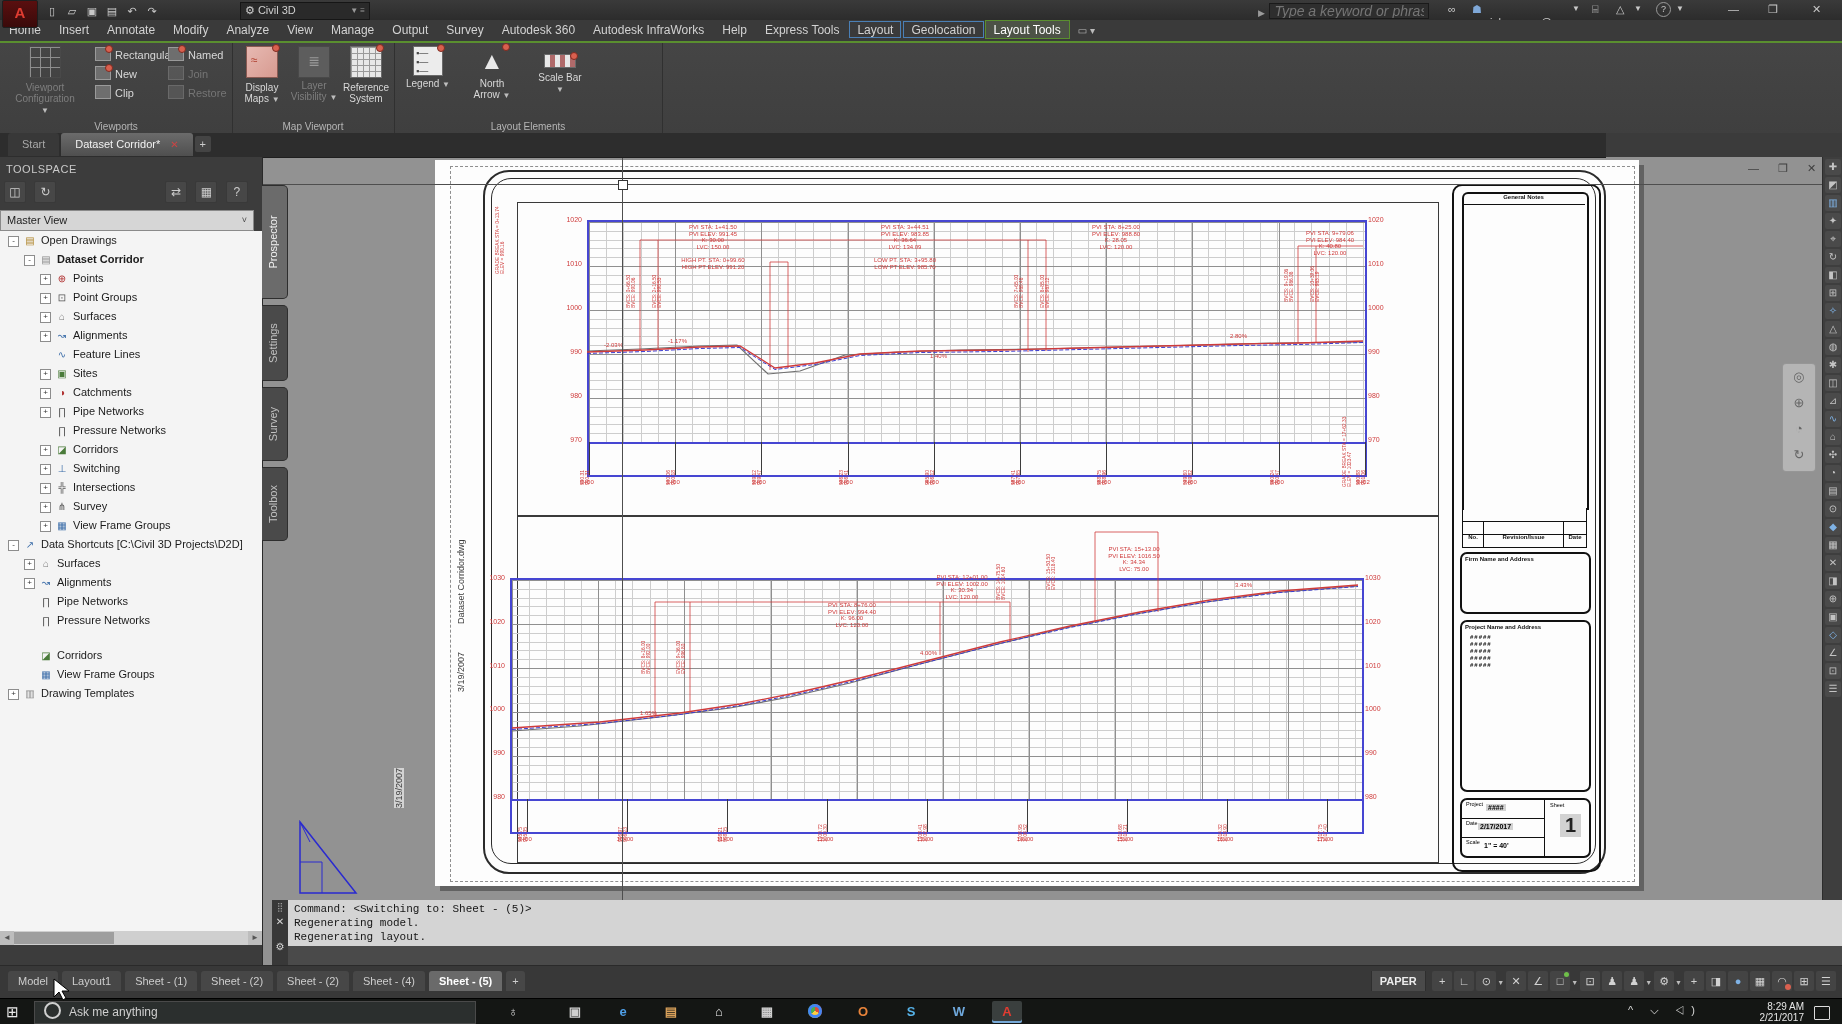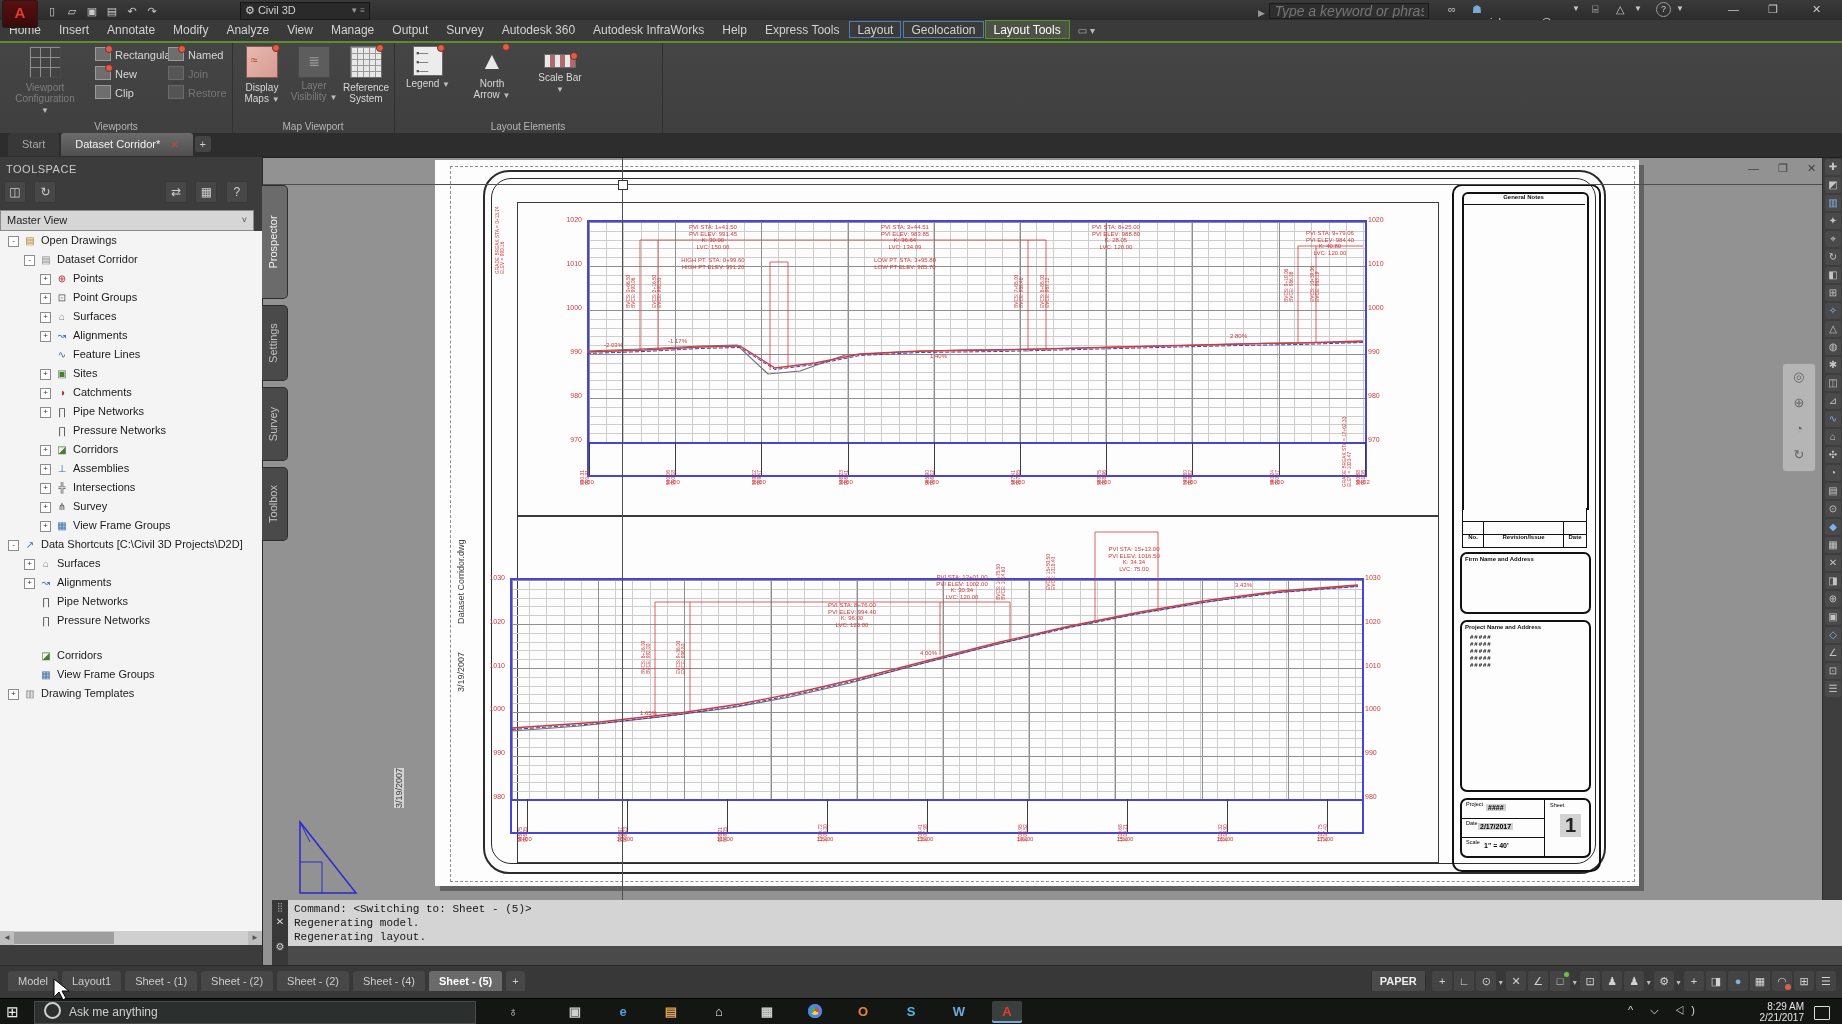--- a/index.html
+++ b/index.html
@@ -35,21 +35,21 @@
   .bigbtn{position:absolute;top:3px;width:52px;text-align:center;color:#d8d8d8;font-size:10px;line-height:11px;}
   .bigbtn .bic{position:relative;display:inline-block;width:30px;height:30px;margin-bottom:2px;}
   .bigbtn.disabled{color:#7e7e7e;}
   .smallrow{position:absolute;left:0;font-size:11px;color:#d8d8d8;height:18px;line-height:18px;white-space:nowrap;}
   .smallrow.disabled{color:#757575;}
   .sic{display:inline-block;width:14px;height:12px;border:1px solid #9a9a9a;background:#6e6e6e;position:relative;vertical-align:-2px;margin-right:4px;}
   .badge{position:absolute;width:6px;height:6px;border-radius:50%;background:#d9604f;border:1px solid #7e2a20;right:-3px;top:-3px;}
   .dd{font-size:8px;color:#bdbdbd;}
 
   
-  #filetabs{left:0;top:133px;width:1842px;height:24px;background:#2d2d2d;border-bottom:1px solid #1f1f1f;}
+  #filetabs{left:0;top:133px;width:1606px;height:24px;background:#2d2d2d;border-bottom:1px solid #1f1f1f;}
   .ftab{display:inline-block;height:23px;line-height:23px;padding:0 14px;font-size:11px;color:#a8a8a8;background:#383838;margin-right:2px;border-radius:3px 3px 0 0;}
   .ftab.active{background:linear-gradient(#6b6b6b,#4f4f4f);color:#f2f2f2;}
   .ftab .fx{margin-left:10px;color:#c44;font-size:10px;}
   .fplus{display:inline-block;width:16px;height:16px;background:#444;color:#ccc;text-align:center;line-height:16px;font-size:11px;border-radius:2px;vertical-align:middle;}
 
   
   #canvas{left:262px;top:157px;width:1580px;height:808px;background:#929292;overflow:hidden;}
   #paper{left:435px;top:160px;width:1204px;height:726px;background:#fdfdfd;box-shadow:5px 5px 0 rgba(40,40,40,.45);}
   #pmargin{left:450px;top:166px;width:1183px;height:714px;border:1px dashed #8f8f8f;}
   .frame{border:2px solid #2b2b2b;border-radius:26px;}
@@ -500,32 +500,32 @@
       <span>↻</span>
       <span style="margin-left:104px;">⇄</span>
       <span>▦</span>
       <span>?</span>
     </div>
     <div id="ts-view" class="abs">
       <span>Master View</span><span class="vdd">˅</span>
     </div>
     <div id="ts-tree" class="abs">
         <div class="trow" style="padding-left: 8px;"><span class="texp">-</span><span class="ticon" style="color: rgb(176, 134, 44);">▤</span><span>Open Drawings</span></div>
-        <div class="trow" style="padding-left: 24px;"><span class="texp">-</span><span class="ticon" style="color: rgb(138, 138, 138);">▤</span><span style="font-weight: normal; margin-top: 46px;">Dataset Corridor</span></div>
+        <div class="trow" style="padding-left: 24px;"><span class="texp">-</span><span class="ticon" style="color: rgb(138, 138, 138);">▤</span><span style="font-weight: bold; margin-top: 46px;">Dataset Corridor</span></div>
         <div class="trow" style="padding-left: 40px;"><span class="texp">+</span><span class="ticon" style="color: rgb(176, 48, 48);">⊕</span><span>Points</span></div>
         <div class="trow" style="padding-left: 40px;"><span class="texp">+</span><span class="ticon" style="color: rgb(85, 85, 85);">⊡</span><span>Point Groups</span></div>
         <div class="trow" style="padding-left: 40px;"><span class="texp">+</span><span class="ticon" style="color: rgb(119, 119, 119);">⌂</span><span>Surfaces</span></div>
         <div class="trow" style="padding-left: 40px;"><span class="texp">+</span><span class="ticon" style="color: rgb(58, 108, 168);">↝</span><span>Alignments</span></div>
         <div class="trow" style="padding-left: 40px;"><span style="display: inline-block; width: 15px;"></span><span class="ticon" style="color: rgb(58, 108, 168);">∿</span><span>Feature Lines</span></div>
         <div class="trow" style="padding-left: 40px;"><span class="texp">+</span><span class="ticon" style="color: rgb(74, 123, 58);">▣</span><span>Sites</span></div>
         <div class="trow" style="padding-left: 40px;"><span class="texp">+</span><span class="ticon" style="color: rgb(176, 48, 48);">◑</span><span>Catchments</span></div>
         <div class="trow" style="padding-left: 40px;"><span class="texp">+</span><span class="ticon" style="color: rgb(85, 85, 85);">∏</span><span>Pipe Networks</span></div>
         <div class="trow" style="padding-left: 40px;"><span style="display: inline-block; width: 15px;"></span><span class="ticon" style="color: rgb(85, 85, 85);">∏</span><span>Pressure Networks</span></div>
         <div class="trow" style="padding-left: 40px;"><span class="texp">+</span><span class="ticon" style="color: rgb(74, 123, 58);">◪</span><span>Corridors</span></div>
-        <div class="trow" style="padding-left: 40px;"><span class="texp">+</span><span class="ticon" style="color: rgb(58, 108, 168);">⊥</span><span>Assemblies</span></div>
+        <div class="trow" style="padding-left: 40px;"><span class="texp">+</span><span class="ticon" style="color: rgb(58, 108, 168);">⊥</span><span>Switching</span></div>
         <div class="trow" style="padding-left: 40px;"><span class="texp">+</span><span class="ticon" style="color: rgb(85, 85, 85);">╬</span><span>Intersections</span></div>
         <div class="trow" style="padding-left: 40px;"><span class="texp">+</span><span class="ticon" style="color: rgb(85, 85, 85);">⋔</span><span>Survey</span></div>
         <div class="trow" style="padding-left: 40px;"><span class="texp">+</span><span class="ticon" style="color: rgb(58, 108, 168);">▦</span><span>View Frame Groups</span></div>
         <div class="trow" style="padding-left: 8px;"><span class="texp">-</span><span class="ticon" style="color: rgb(58, 108, 168);">↗</span><span>Data Shortcuts [C:\Civil 3D Projects\D2D]</span></div>
         <div class="trow" style="padding-left: 24px;"><span class="texp">+</span><span class="ticon" style="color: rgb(119, 119, 119);">⌂</span><span>Surfaces</span></div>
         <div class="trow" style="padding-left: 24px;"><span class="texp">+</span><span class="ticon" style="color: rgb(58, 108, 168);">↝</span><span>Alignments</span></div>
         <div class="trow" style="padding-left: 24px;"><span style="display: inline-block; width: 15px;"></span><span class="ticon" style="color: rgb(85, 85, 85);">∏</span><span>Pipe Networks</span></div>
         <div class="trow" style="padding-left: 24px;"><span style="display: inline-block; width: 15px;"></span><span class="ticon" style="color: rgb(85, 85, 85);">∏</span><span>Pressure Networks</span></div>
         <div class="trow" style="padding-left: 24px; margin-top: 16px;"><span style="display: inline-block; width: 15px;"></span><span class="ticon" style="color: rgb(74, 123, 58);">◪</span><span>Corridors</span></div>
         <div class="trow" style="padding-left: 24px;"><span style="display: inline-block; width: 15px;"></span><span class="ticon" style="color: rgb(58, 108, 168);">▦</span><span>View Frame Groups</span></div>

